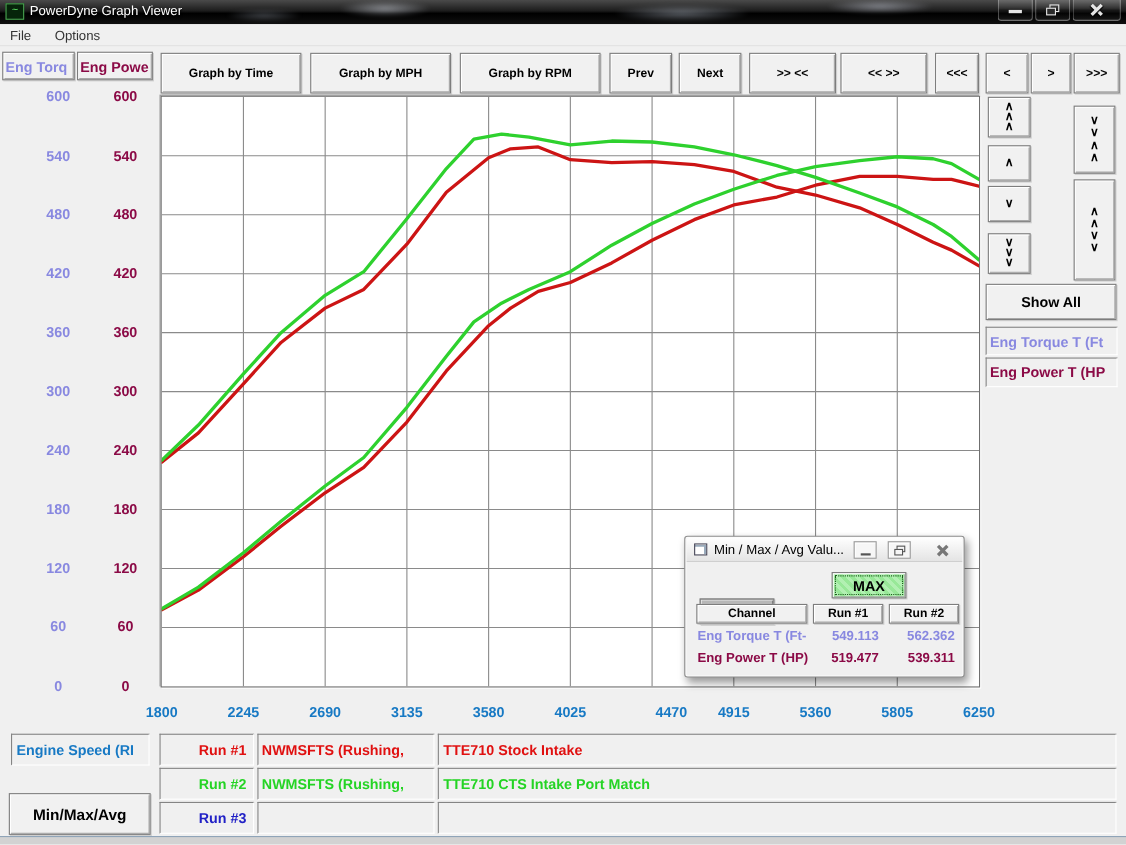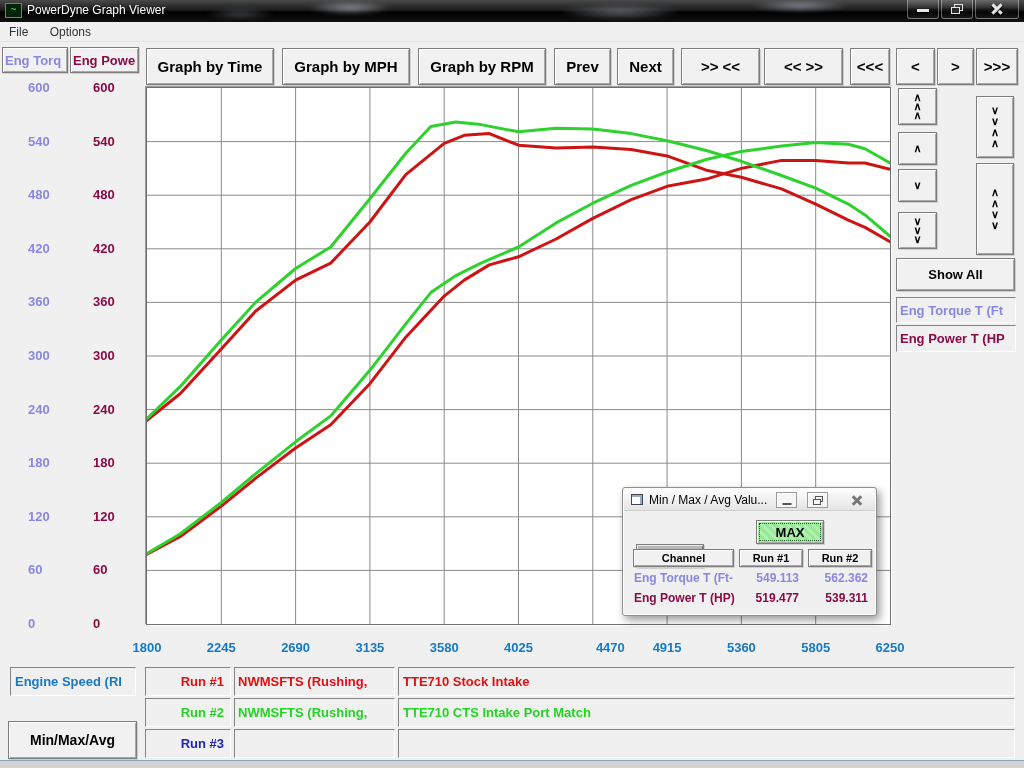--- a/index.html
+++ b/index.html
@@ -38,21 +38,21 @@
   .glyph-x::before { transform:rotate(45deg); } .glyph-x::after { transform:rotate(-45deg); }
 
   
   .menubar { position:absolute; left:0; top:22px; width:1024px; height:20px; background:#f0f0f0;
     border-bottom:1px solid #e2e2e2; font-size:12px; color:#333; }
   .menu-item { display:inline-block; padding:3px 9px 0 9px; height:36px; }
 
   
   .btn { position:absolute; background:#f1f1f1; border:1px solid #7d7d7d;
     box-shadow:inset 1px 1px 0 #ffffff, inset -1px -1px 0 #a8a8a8, 1px 1px 0 #cfcfcf;
-    font-weight:bold; font-size:15px; color:#000; display:flex; align-items:center; justify-content:center;
+    font-weight:bold; font-size:11px; color:#000; display:flex; align-items:center; justify-content:center;
     cursor:default; white-space:nowrap; }
   .sunken { position:absolute; background:#f0f0f0;
     border-top:1px solid #848484; border-left:1px solid #848484;
     border-bottom:1px solid #ffffff; border-right:1px solid #ffffff;
     font-weight:bold; font-size:13px; display:flex; align-items:center; overflow:hidden; }
 
   
   .axis-btn { top:47px; height:24px; font-size:13px; padding:12px 2px; justify-content:flex-start; overflow:hidden; }
   .axis-btn-torque { left:2px; width:66px; color:#8888e0; }
   .axis-btn-power { left:70px; width:69px; color:#8b0a46; }
@@ -61,21 +61,21 @@
   .tbtn { top:48px; height:37px; }
   .tb1 { left:146px; width:128px; } .tb2 { left:282px; width:128px; } .tb3 { left:418px; width:128px; }
   .tb4 { left:554px; width:57px; }  .tb5 { left:617px; width:57px; }
   .tb6 { left:681px; width:79px; }  .tb7 { left:764px; width:79px; }
   .tb8 { left:850px; width:40px; }  .tb9 { left:896px; width:39px; } .tb10 { left:937px; width:37px; } .tb11 { left:976px; width:42px; }
 
   
   .plot { position:absolute; left:146px; top:87px; width:745px; height:538px; background:#fff;
     border:1px solid #6f6f6f; box-shadow:1px 1px 0 #ffffff, -1px -1px 0 #9a9a9a; }
   .plot svg { display:block; }
-  .ylab { position:absolute; height:16px; font-weight:bold; font-size:13px; text-align:left; line-height:16px; }
+  .ylab { position:absolute; height:16px; font-weight:bold; font-size:13px; text-align:center; line-height:16px; }
   .ylab-t { left:28px; width:50px; color:#8888e0; }
   .ylab-p { left:93px; width:42px; color:#8b0a46; }
   .xlab { position:absolute; top:640px; width:64px; text-align:center; font-weight:bold; font-size:13px; color:#1779c4; }
 
   
   .chev { white-space:pre-line; line-height:9px; font-size:11px; font-weight:bold; text-align:center; }
   .chev-tall { line-height:11px; }
   .sb-a { left:898px; width:39px; }
   .sb-up3 { top:88px; height:37px; } .sb-up1 { top:132px; height:33px; }
   .sb-dn1 { top:169px; height:33px; } .sb-dn3 { top:212px; height:37px; }

